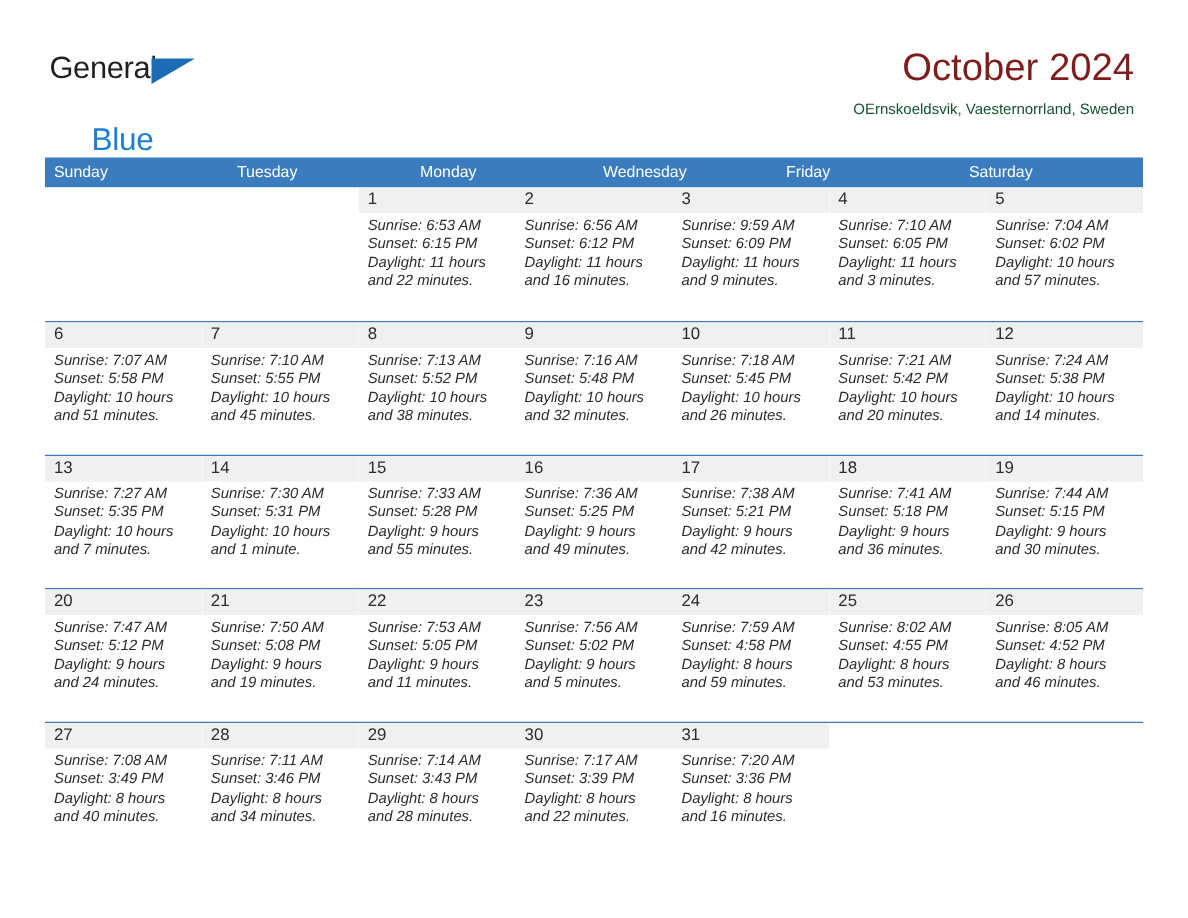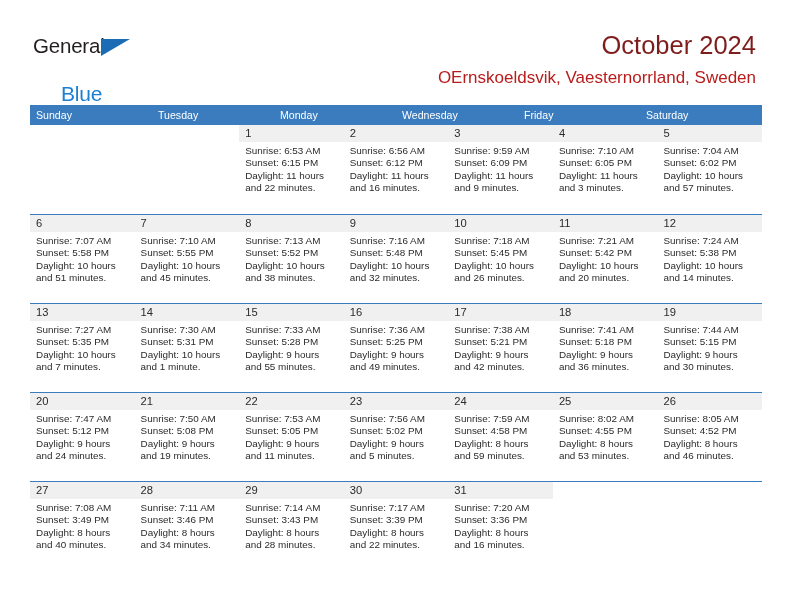--- a/index.html
+++ b/index.html
@@ -63,22 +63,22 @@
     text-align: right;
   }
   .cal-title {
     font-size: 25.5px;
     color: #7f1d1d;
     line-height: 1.15;
     white-space: nowrap;
   }
   .cal-subtitle {
     margin-top: 8px;
-    font-size: 17px;
-    color: #b91c1c;
+    font-size: 10px;
+    color: #14532d;
     line-height: 1.15;
     white-space: nowrap;
     margin-left: 16px;
   }
 
   
   .calendar {
     position: absolute;
     left: 30px;
     top: 105px;
@@ -124,20 +124,21 @@
     color: #2b2b2b;
     line-height: 17px;
     padding-left: 6px;
     display: block;
   }
   .day-info {
     padding: 3px 5px 0 6px;
     font-size: 9.9px;
     line-height: 12.3px;
     color: #2b2b2b;
+    font-style: italic;
   }
   .day-info div { white-space: nowrap; }
 </style>
 </head>
 <body>
 
 <div class="page">
 
   <div class="top">
     <div class="logo">

